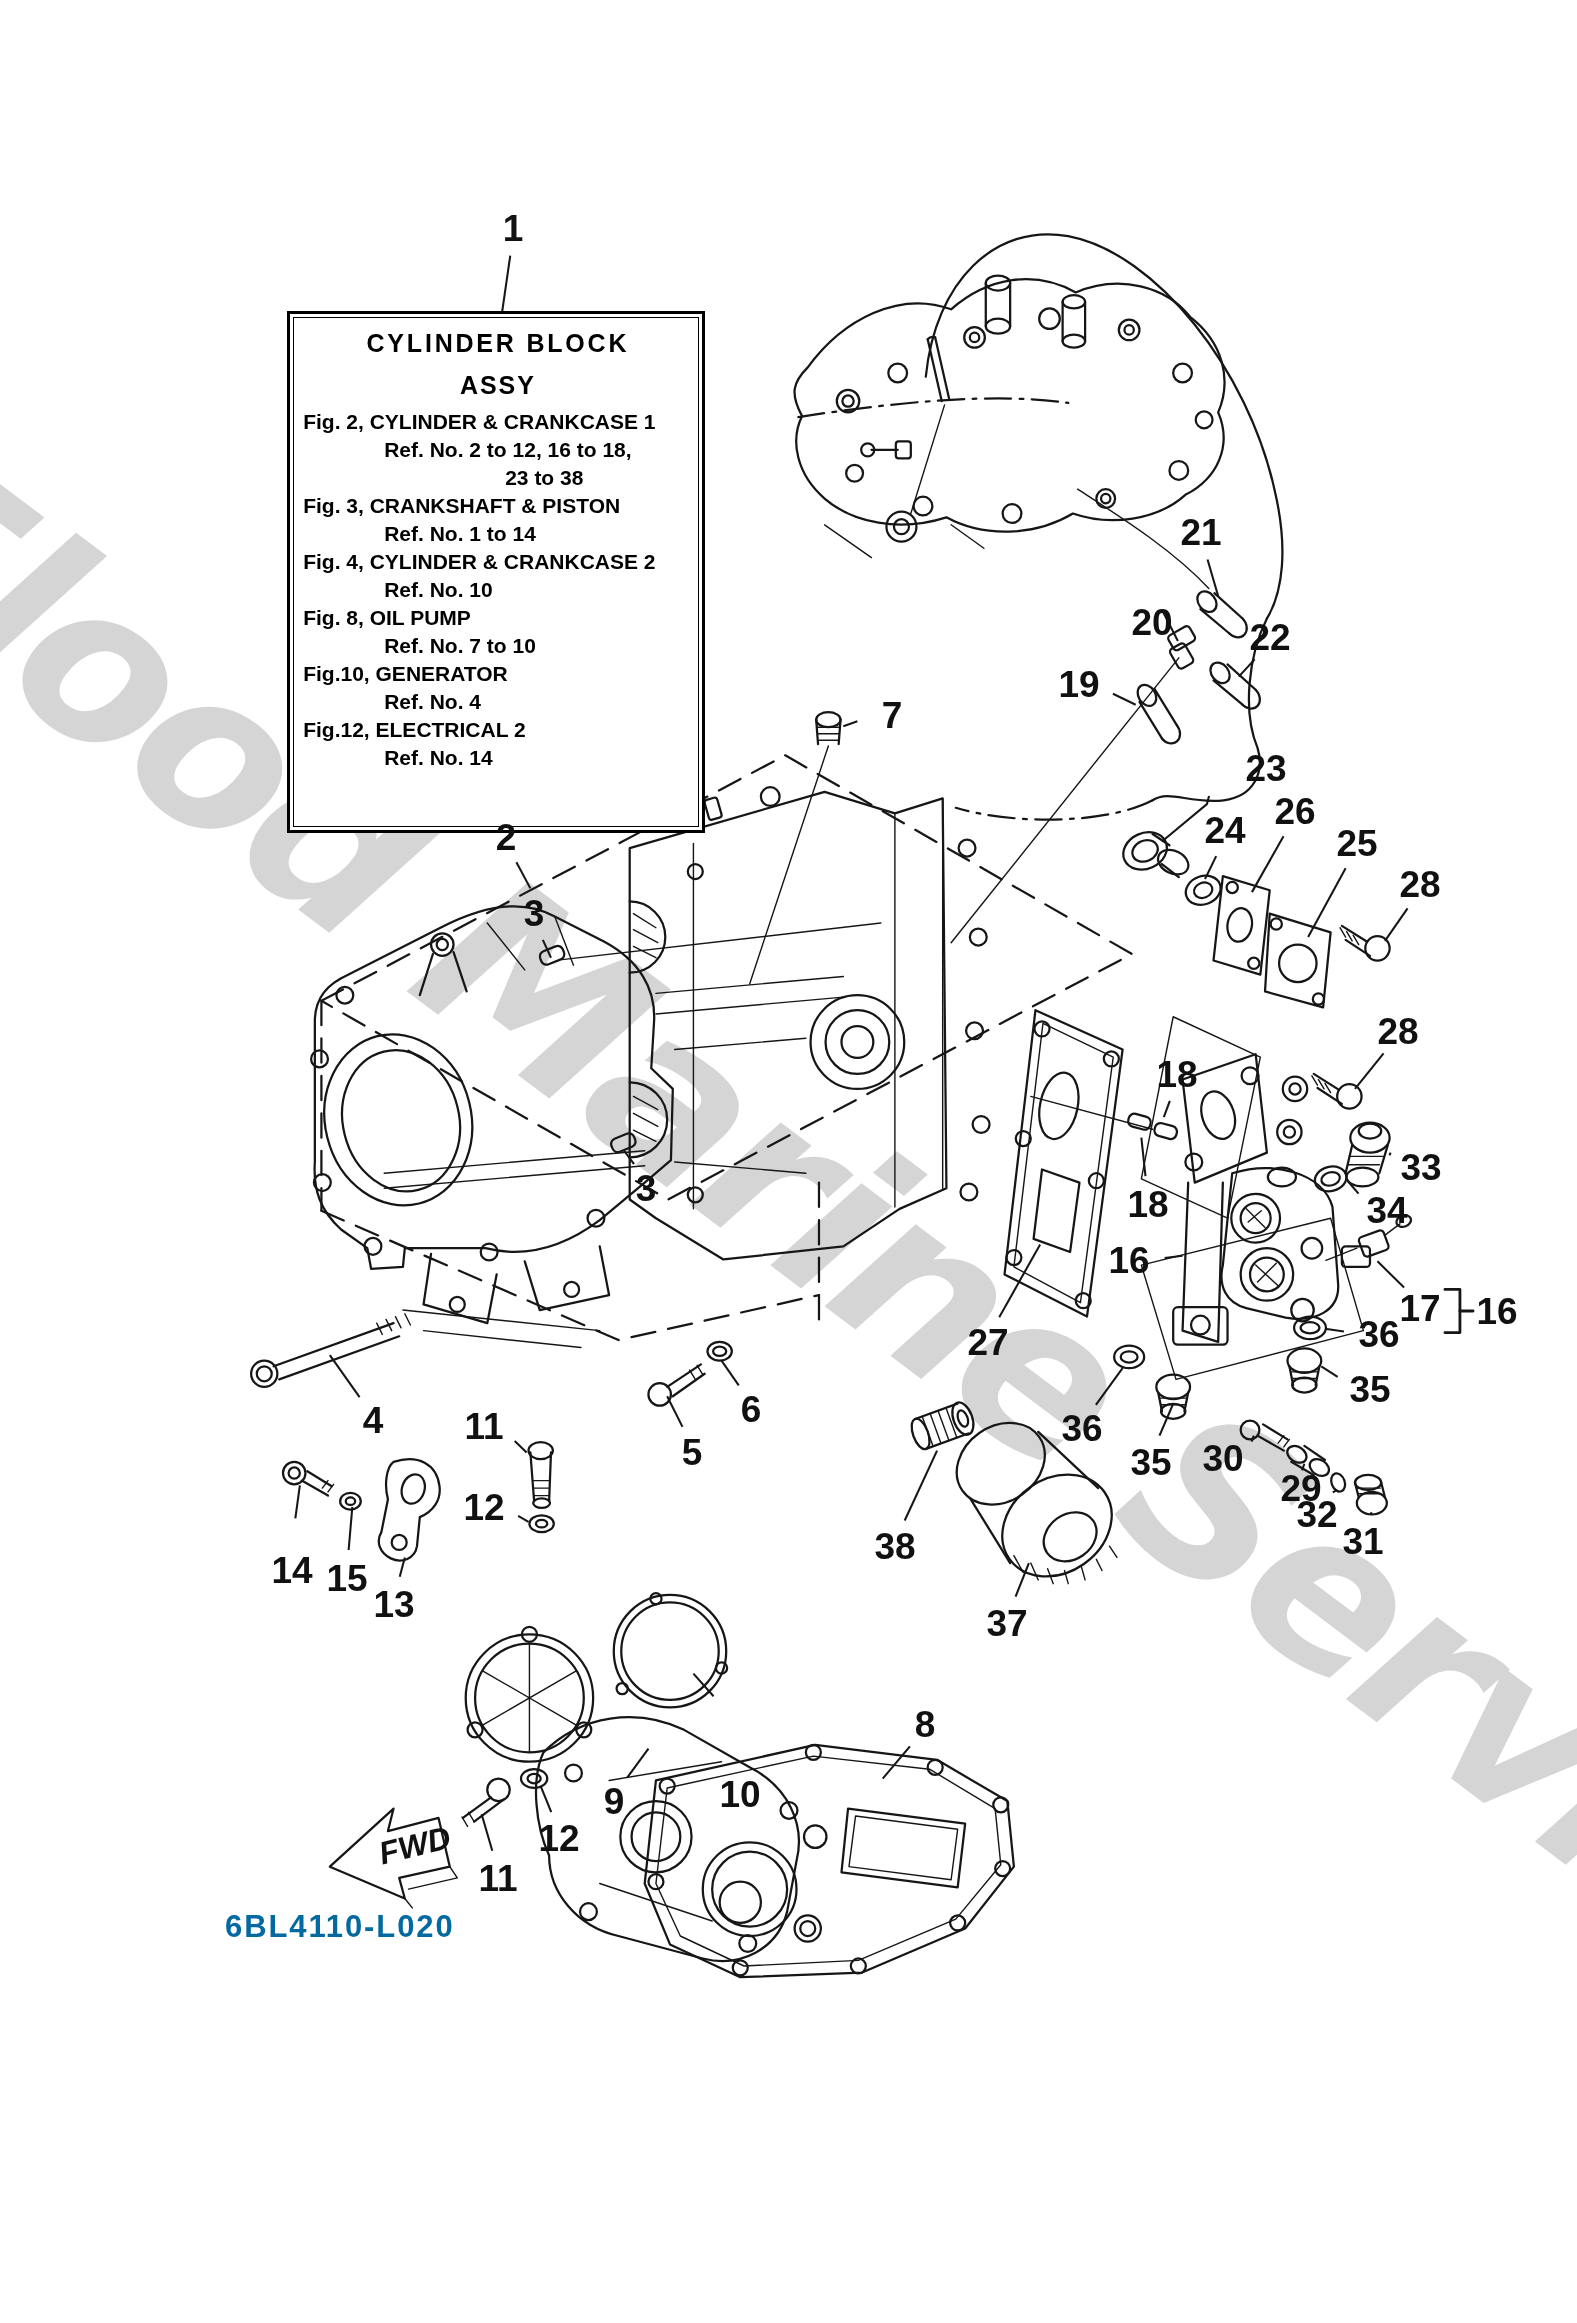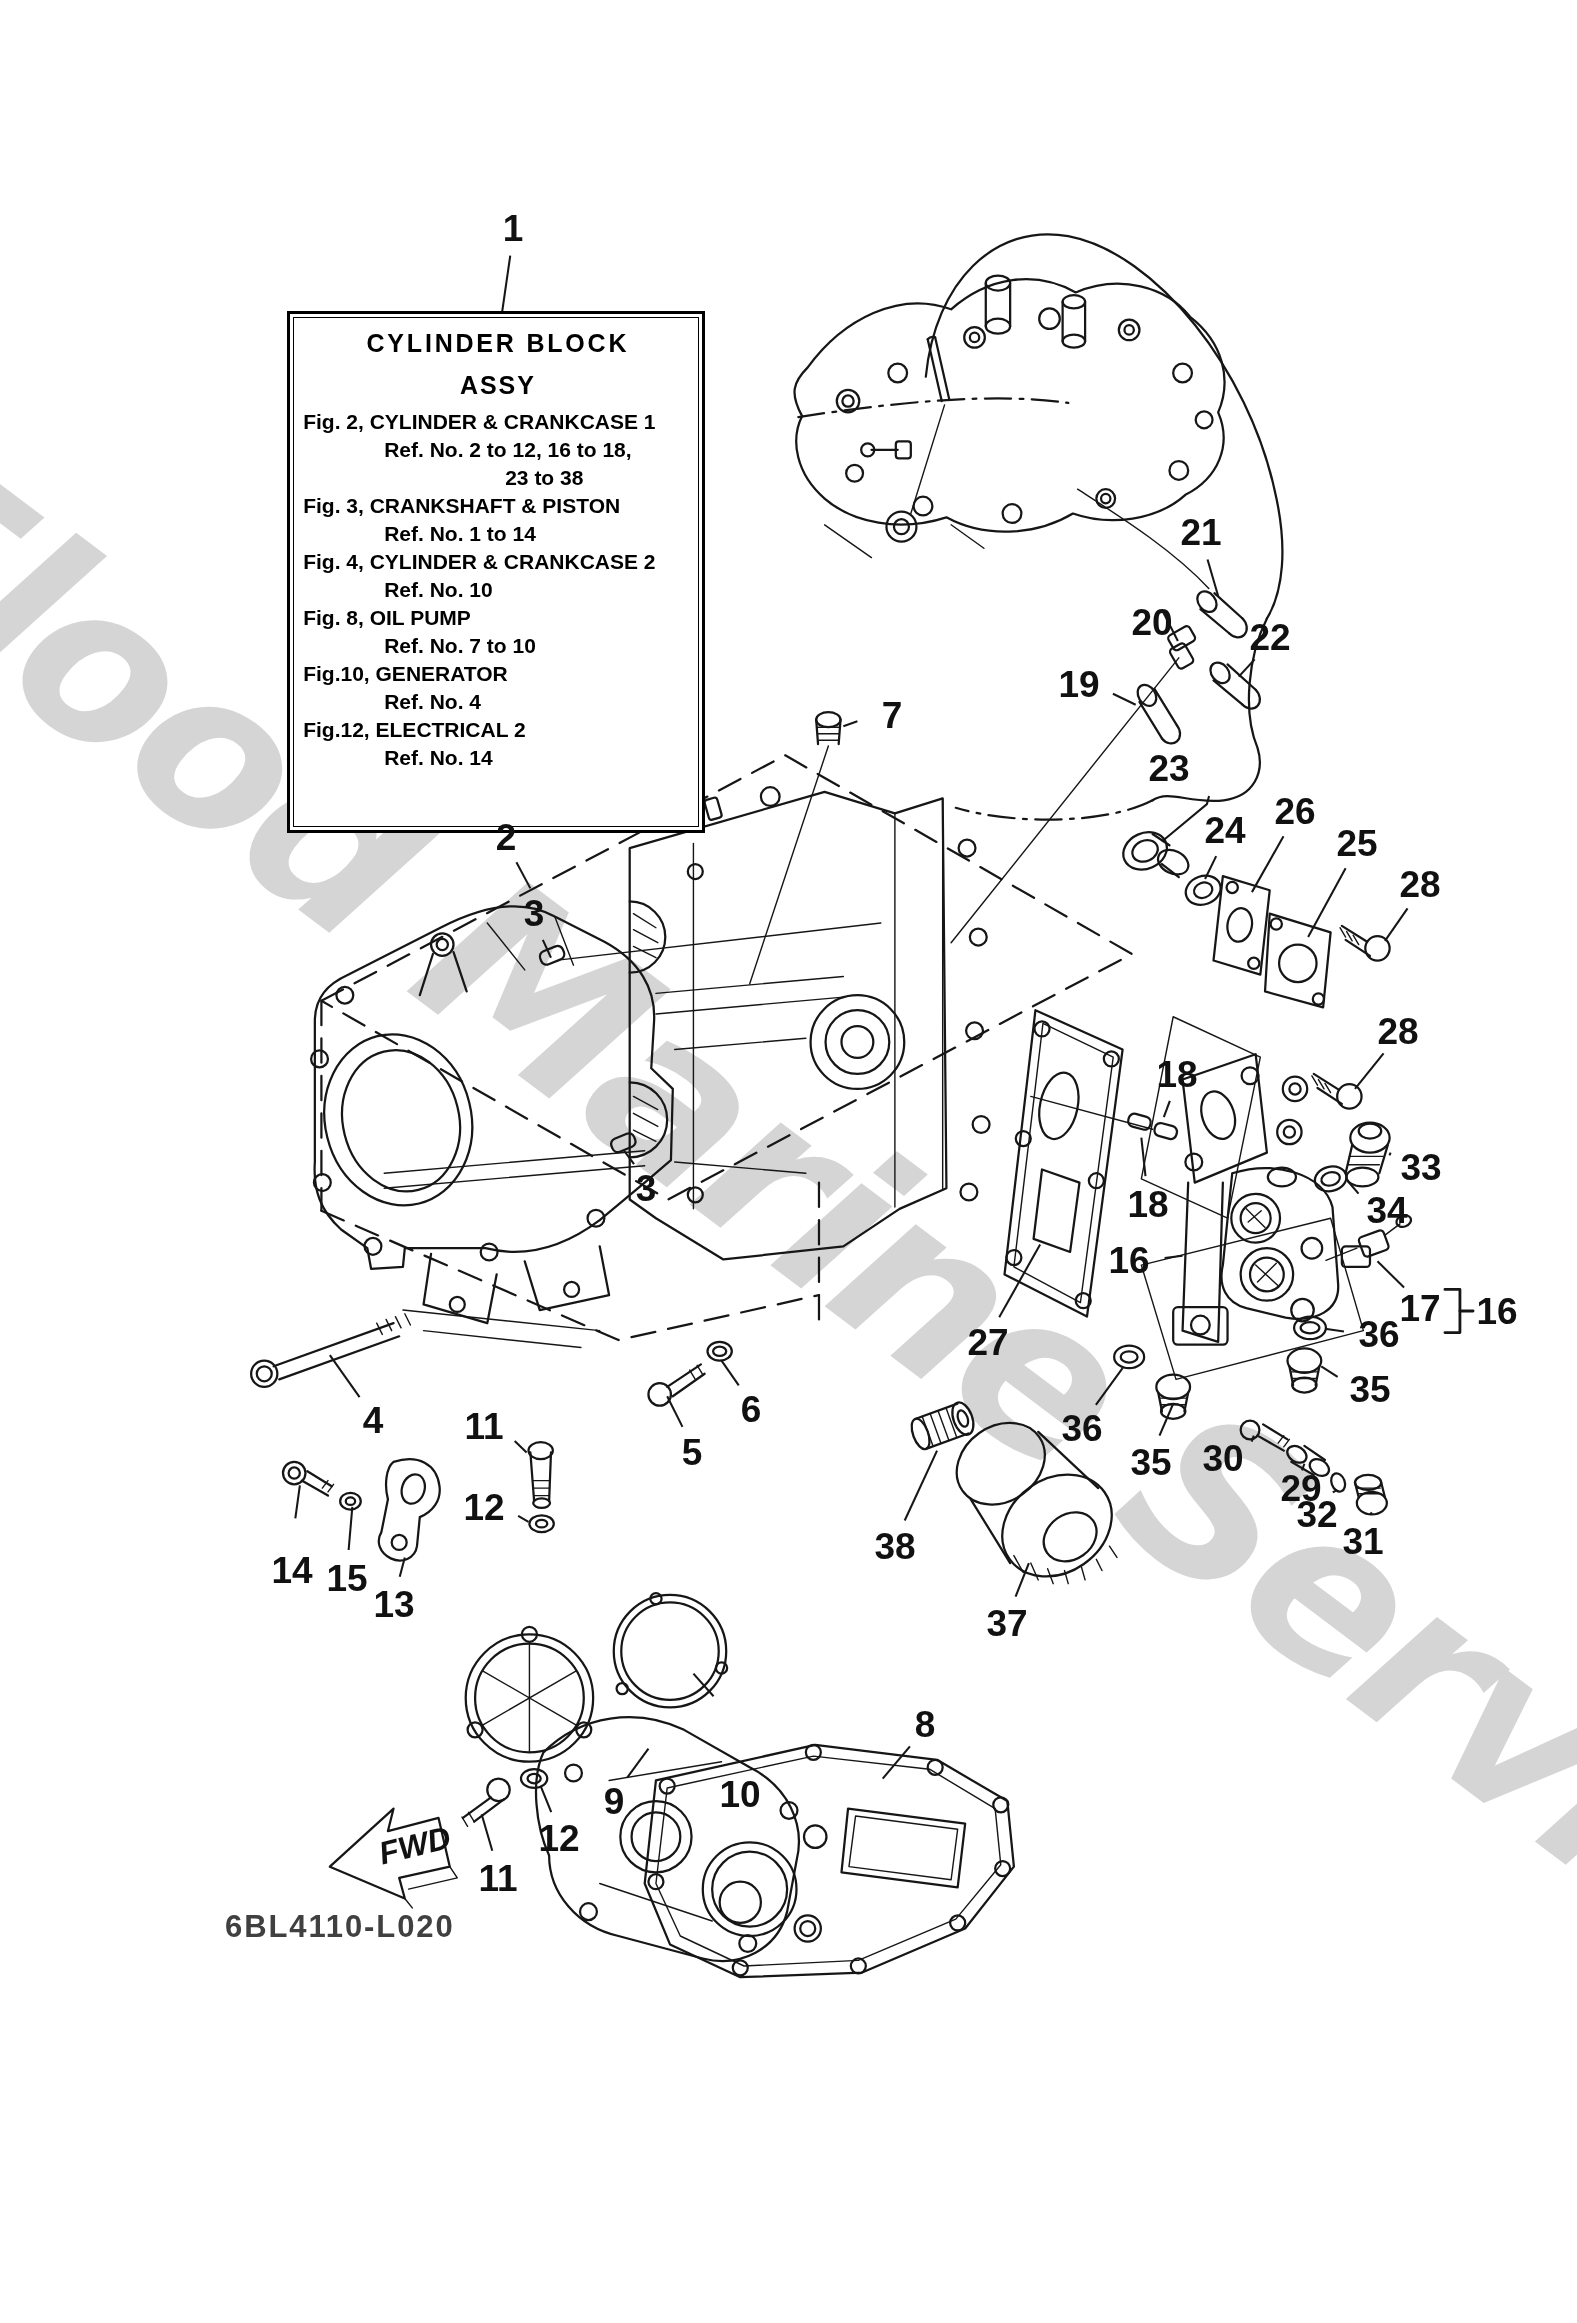--- a/index.html
+++ b/index.html
@@ -32,21 +32,21 @@
   .ib-title2{font-size:25px;font-weight:700;text-align:center;letter-spacing:1.9px;line-height:32px;margin:9.4px 0 7.5px 0;}
   .ib-fig{font-size:21px;font-weight:700;line-height:28px;white-space:nowrap;}
   .ib-ref{font-size:21px;font-weight:700;line-height:28px;padding-left:81px;white-space:nowrap;}
   .ib-ref2{font-size:21px;font-weight:700;line-height:28px;padding-left:202px;white-space:nowrap;}
   .callout{
     position:absolute;z-index:4;font-size:37px;font-weight:700;color:#111;
     transform:translate(-50%,-50%);line-height:1;user-select:none;
   }
   .code-label{
     position:absolute;left:225px;top:1909px;z-index:4;
-    font-size:31px;font-weight:600;letter-spacing:1.9px;color:#404040;
+    font-size:31px;font-weight:600;letter-spacing:1.9px;color:#0369a1;
   }
   .fwd-text{
     font:italic 700 34px "Liberation Sans",sans-serif;fill:#111;
   }
 </style>
 </head>
 <body>
 
 <div class="page">
 
@@ -474,21 +474,21 @@
       <div class="callout" style="left: 347px; top: 1578px;">15</div>
       <div class="callout" style="left: 1129px; top: 1260px;">16</div>
       <div class="callout" style="left: 1420px; top: 1308px;">17</div>
       <div class="callout" style="left: 1497px; top: 1311px;">16</div>
       <div class="callout" style="left: 1177px; top: 1074px;">18</div>
       <div class="callout" style="left: 1148px; top: 1204px;">18</div>
       <div class="callout" style="left: 1079px; top: 684px;">19</div>
       <div class="callout" style="left: 1152px; top: 586px; margin-top: 36px;">20</div>
       <div class="callout" style="left: 1201px; top: 532px;">21</div>
       <div class="callout" style="left: 1270px; top: 637px;">22</div>
-      <div class="callout" style="left: 1169px; top: 768px;">23</div>
+      <div class="callout" style="left: 1266px; top: 768px;">23</div>
       <div class="callout" style="left: 1225px; top: 830px;">24</div>
       <div class="callout" style="left: 1357px; top: 843px;">25</div>
       <div class="callout" style="left: 1295px; top: 811px;">26</div>
       <div class="callout" style="left: 988px; top: 1342px;">27</div>
       <div class="callout" style="left: 1420px; top: 884px;">28</div>
       <div class="callout" style="left: 1398px; top: 1031px;">28</div>
       <div class="callout" style="left: 1301px; top: 1488px;">29</div>
       <div class="callout" style="left: 1223px; top: 1458px;">30</div>
       <div class="callout" style="left: 1363px; top: 1541px;">31</div>
       <div class="callout" style="left: 1317px; top: 1514px;">32</div>

